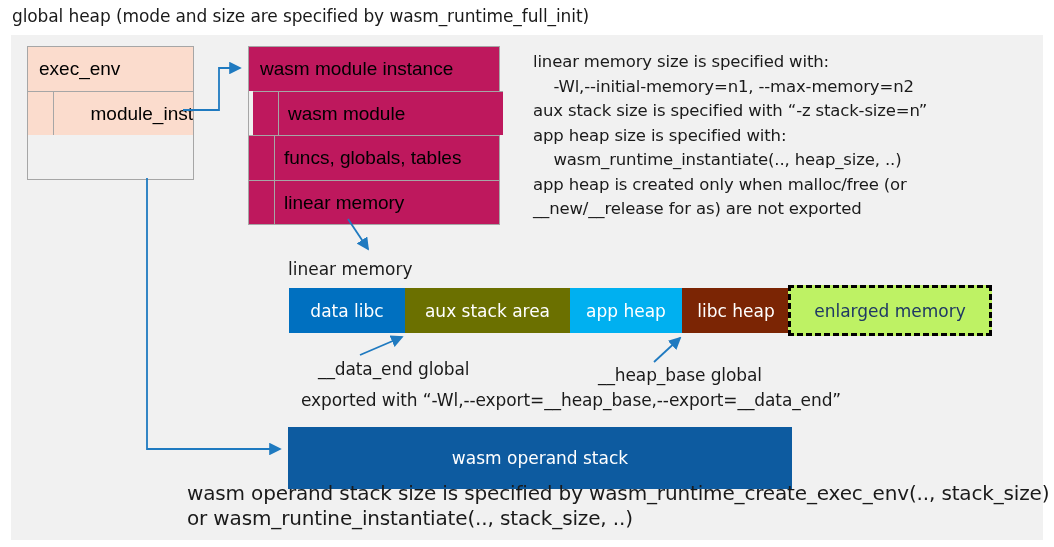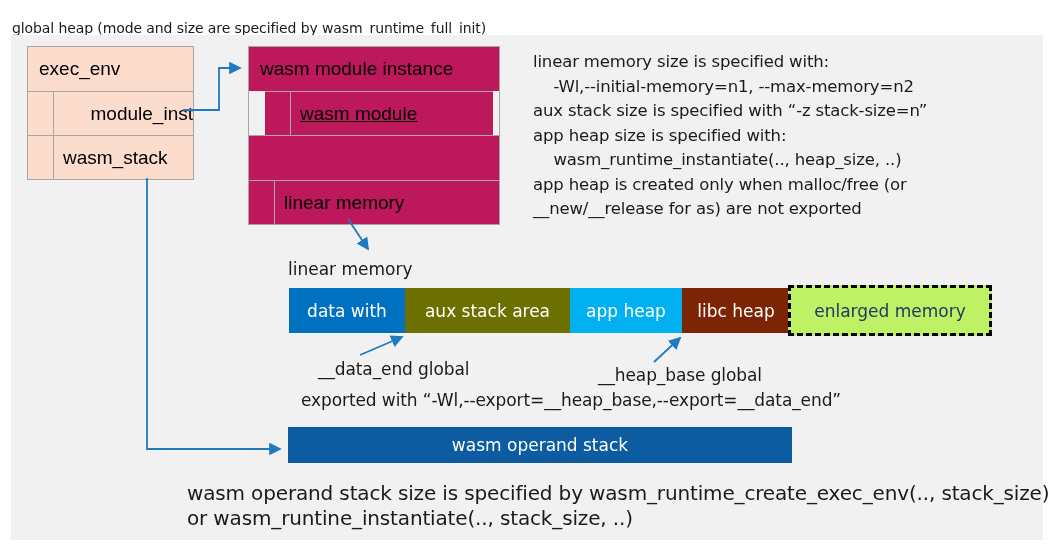--- a/index.html
+++ b/index.html
@@ -16,24 +16,23 @@
     font-family: "Liberation Sans", sans-serif;
   }
   .panel {
     position: absolute;
     background: #f1f1f1;
   }
   .title {
     position: absolute;
     color: #1a1a1a;
     font-family: "DejaVu Sans", sans-serif;
-    font-size: 14px;
+    font-size: 17px;
     letter-spacing: -0.1px;
     white-space: nowrap;
-    margin-top: 14px;
   }
 
   
   .sbox {
     position: absolute;
     box-sizing: border-box;
     border: 1px solid #a6a6a6;
   }
   .srow {
     position: absolute;
@@ -137,80 +136,77 @@
   <div class="sbox" style="left:27px; top:46px; width:167px; height:134px;">
     <div class="srow peach" style="left:0; top:0; width:165px; height:44px; padding-left:11px;">
       <span>exec_env</span>
     </div>
     <div class="srow peach bt" style="left:0; top:44px; width:165px; height:44px;">
       <div style="width:25px; height:100%;"></div>
       <div class="bl" style="height:100%; flex:1; display:flex; align-items:center; box-sizing:border-box;justify-content:flex-end;">
         <span>module_inst</span>
       </div>
     </div>
-    <div class="srow peach bt" style="left:0; top:88px; width:165px; height:44px;">
-      <div style="width:25px; height:100%;"></div>
-      <div class="bl" style="height:100%; flex:1; display:flex; align-items:center; padding-left:9px; box-sizing:border-box;">
-        <span>wasm_stack</span>
-      </div>
-    </div>
   </div>
 
   <div class="sbox" style="left:248px; top:46px; width:252px; height:179px;">
     <div class="srow cream" style="left:0; top:0; width:250px; height:44px; padding-left:11px;">
       <span>wasm module instance</span>
     </div>
-    <div class="srow cream bt" style="left:16px; top:44px; width:228px; height:44px;text-decoration:underline;">
+    <div class="srow cream bt" style="left:4px; top:44px; width:250px; height:44px;">
       <div style="width:25px; height:100%;"></div>
       <div class="bl" style="height:100%; flex:1; display:flex; align-items:center; padding-left:9px; box-sizing:border-box;">
         <span>wasm module</span>
       </div>
     </div>
     <div class="srow cream bt" style="left:0; top:88px; width:250px; height:45px;">
       <div style="width:25px; height:100%;"></div>
+      <div class="bl" style="height:100%; flex:1; display:flex; align-items:center; padding-left:9px; box-sizing:border-box;">
+        <span>funcs, globals, tables</span>
+      </div>
     </div>
     <div class="srow cream bt" style="left:0; top:133px; width:250px; height:44px;">
       <div style="width:25px; height:100%;"></div>
       <div class="bl" style="height:100%; flex:1; display:flex; align-items:center; padding-left:9px; box-sizing:border-box;">
         <span>linear memory</span>
       </div>
     </div>
   </div>
 
   <div class="infotext" style="left:533px; top:50px;" id="info-text">linear memory size is specified with:
     -Wl,--initial-memory=n1, --max-memory=n2
 aux stack size is specified with “-z stack-size=n”
 app heap size is specified with:
     wasm_runtime_instantiate(.., heap_size, ..)
 app heap is created only when malloc/free (or
 __new/__release for as) are not exported</div>
 
   <div class="lm-label" style="left:288px; top:259px;">linear memory</div>
 
   <div class="seg" style="left:289px; top:288px; width:116px; height:45px; background:#0070c0;">
-    <span>data with</span>
+    <span>data libc</span>
   </div>
   <div class="seg" style="left:405px; top:288px; width:165px; height:45px; background:#6b7000;text-align:center;">
     <span>aux stack area</span>
   </div>
   <div class="seg" style="left:570px; top:288px; width:112px; height:45px; background:#00b0f0;">
     <span>app heap</span>
   </div>
   <div class="seg" style="left:682px; top:288px; width:108px; height:45px; background:#7b2504;">
     <span>libc heap</span>
   </div>
   <div class="seg enlarged" style="left:788px; top:285px; width:204px; height:51px;">
     <span>enlarged memory</span>
   </div>
 
   <div class="anno" style="left:318px; top:359px;">__data_end global</div>
   <div class="anno" style="left:598px; top:365px;">__heap_base global</div>
   <div class="anno" style="left:301px; top:390px;">exported with “-Wl,--export=__heap_base,--export=__data_end”</div>
 
-  <div class="opstack" style="left:288px; top:427px; width:504px; height:36px; background:#0d5ba0;">
+  <div class="opstack" style="left:288px; top:427px; width:504px; height:62px; background:#0d5ba0;">
     <span>wasm operand stack</span>
   </div>
 
   <div class="bottomtext" style="left:187px; top:481px;" id="bottom-text">wasm operand stack size is specified by wasm_runtime_create_exec_env(.., stack_size)
 or wasm_runtine_instantiate(.., stack_size, ..)</div>
 
   <svg class="overlay" viewBox="0 0 1054 547">
     <defs>
       <marker id="ah" markerWidth="7" markerHeight="7" refX="6" refY="3.5" orient="auto" markerUnits="strokeWidth">
         <path d="M0,0 L7,3.5 L0,7 z" fill="#1f7ac0"></path>

